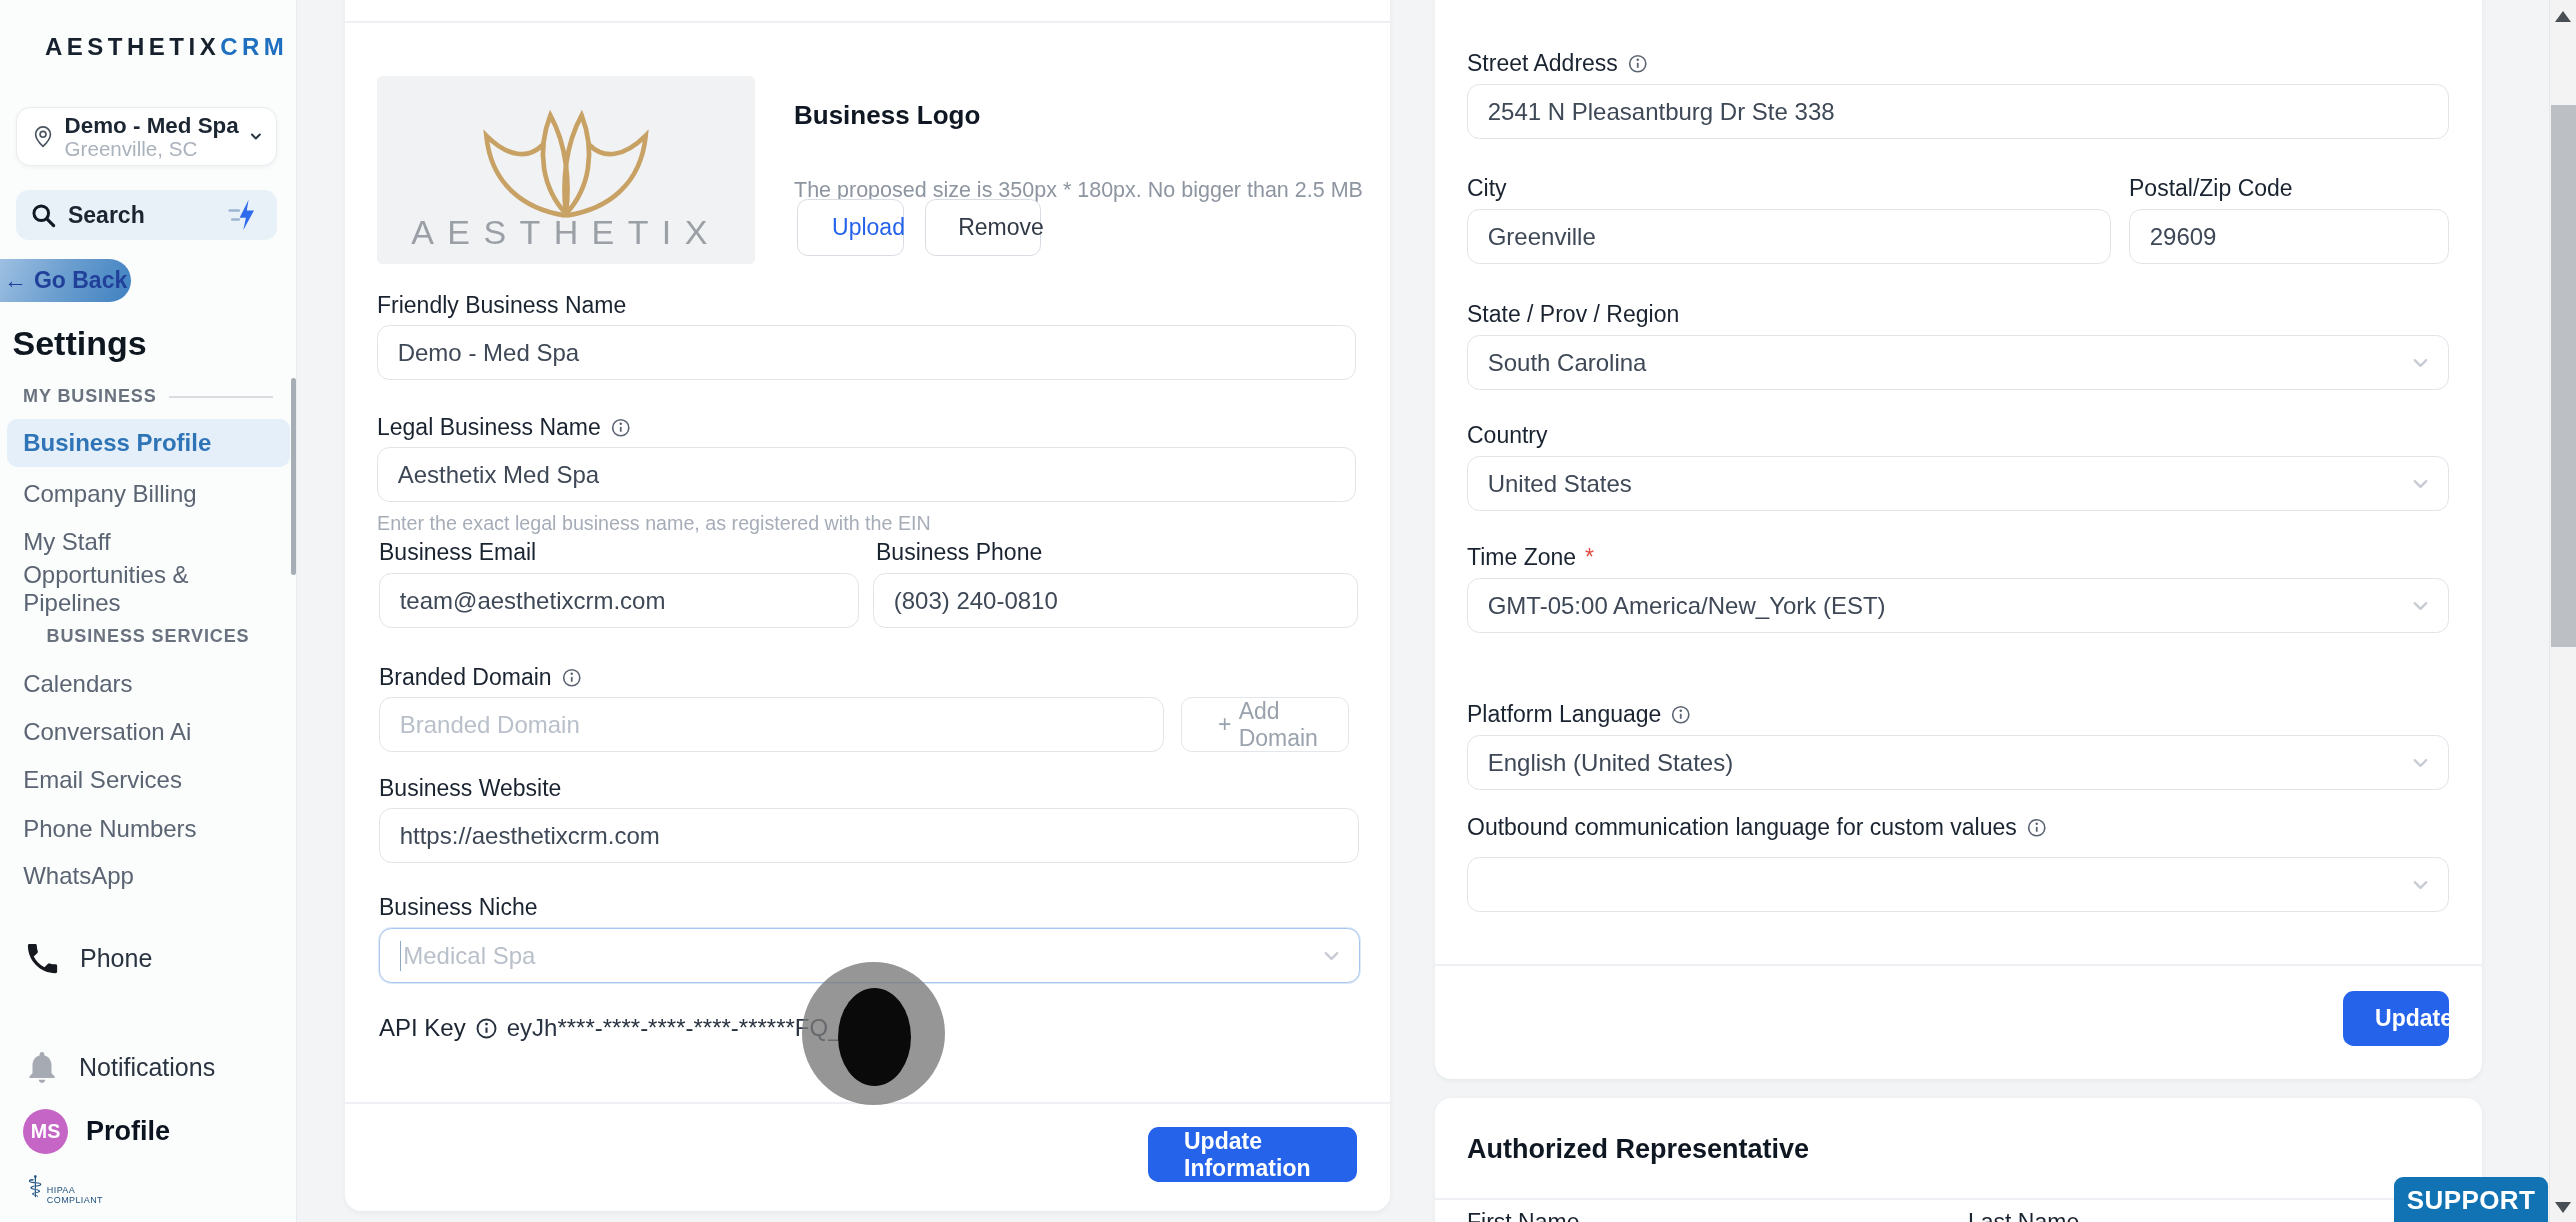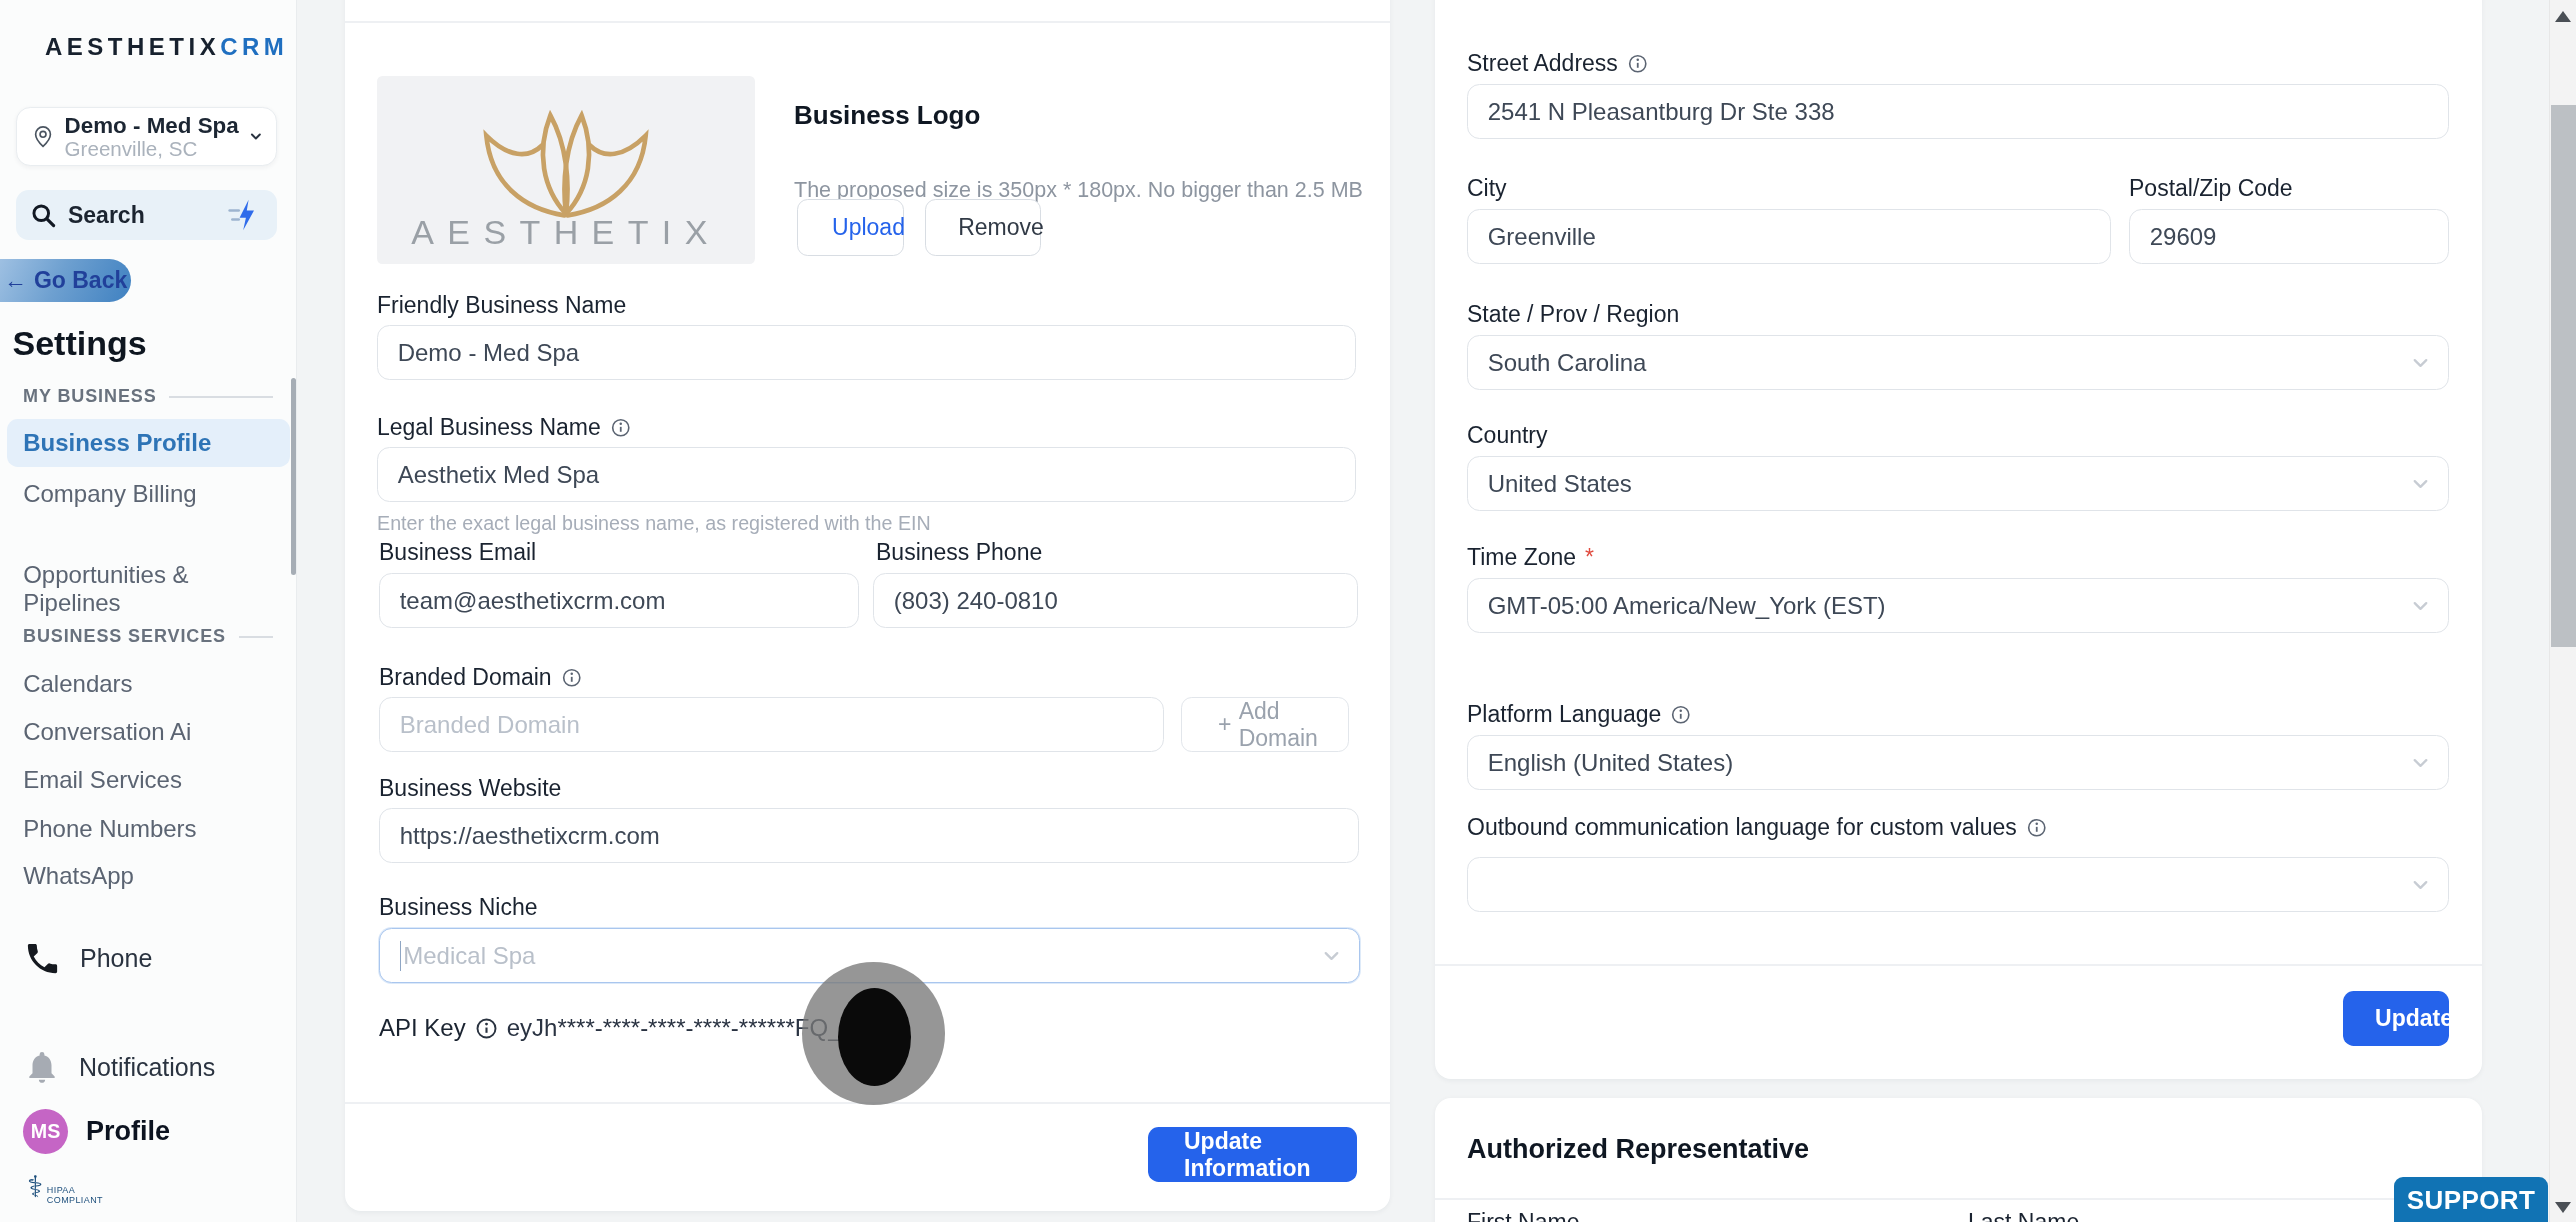--- a/index.html
+++ b/index.html
@@ -136,25 +136,28 @@
   <div class="abs sec-head" style="top:386px;">
     <span>MY BUSINESS</span>
       <i></i>
   </div>
   <div class="abs side-item active" style="top:419px;">
     <span>Business Profile</span>
   </div>
   <div class="abs side-item" style="top:470px;">
     <span>Company Billing</span>
   </div>
+  <div class="abs side-item" style="top:518px;">
+    <span>My Staff</span>
+  </div>
   <div class="abs side-item" style="top:565px;">
     <span>Opportunities &amp; Pipelines</span>
   </div>
 
-  <div class="abs sec-head" style="top:626px;">
+  <div class="abs sec-head" style="top:626px;flex-direction:column;">
     <span>BUSINESS SERVICES</span>
       <i></i>
   </div>
   <div class="abs side-item" style="top:660px;">
     <span>Calendars</span>
   </div>
   <div class="abs side-item" style="top:708px;">
     <span>Conversation Ai</span>
   </div>
   <div class="abs side-item" style="top:756px;">

